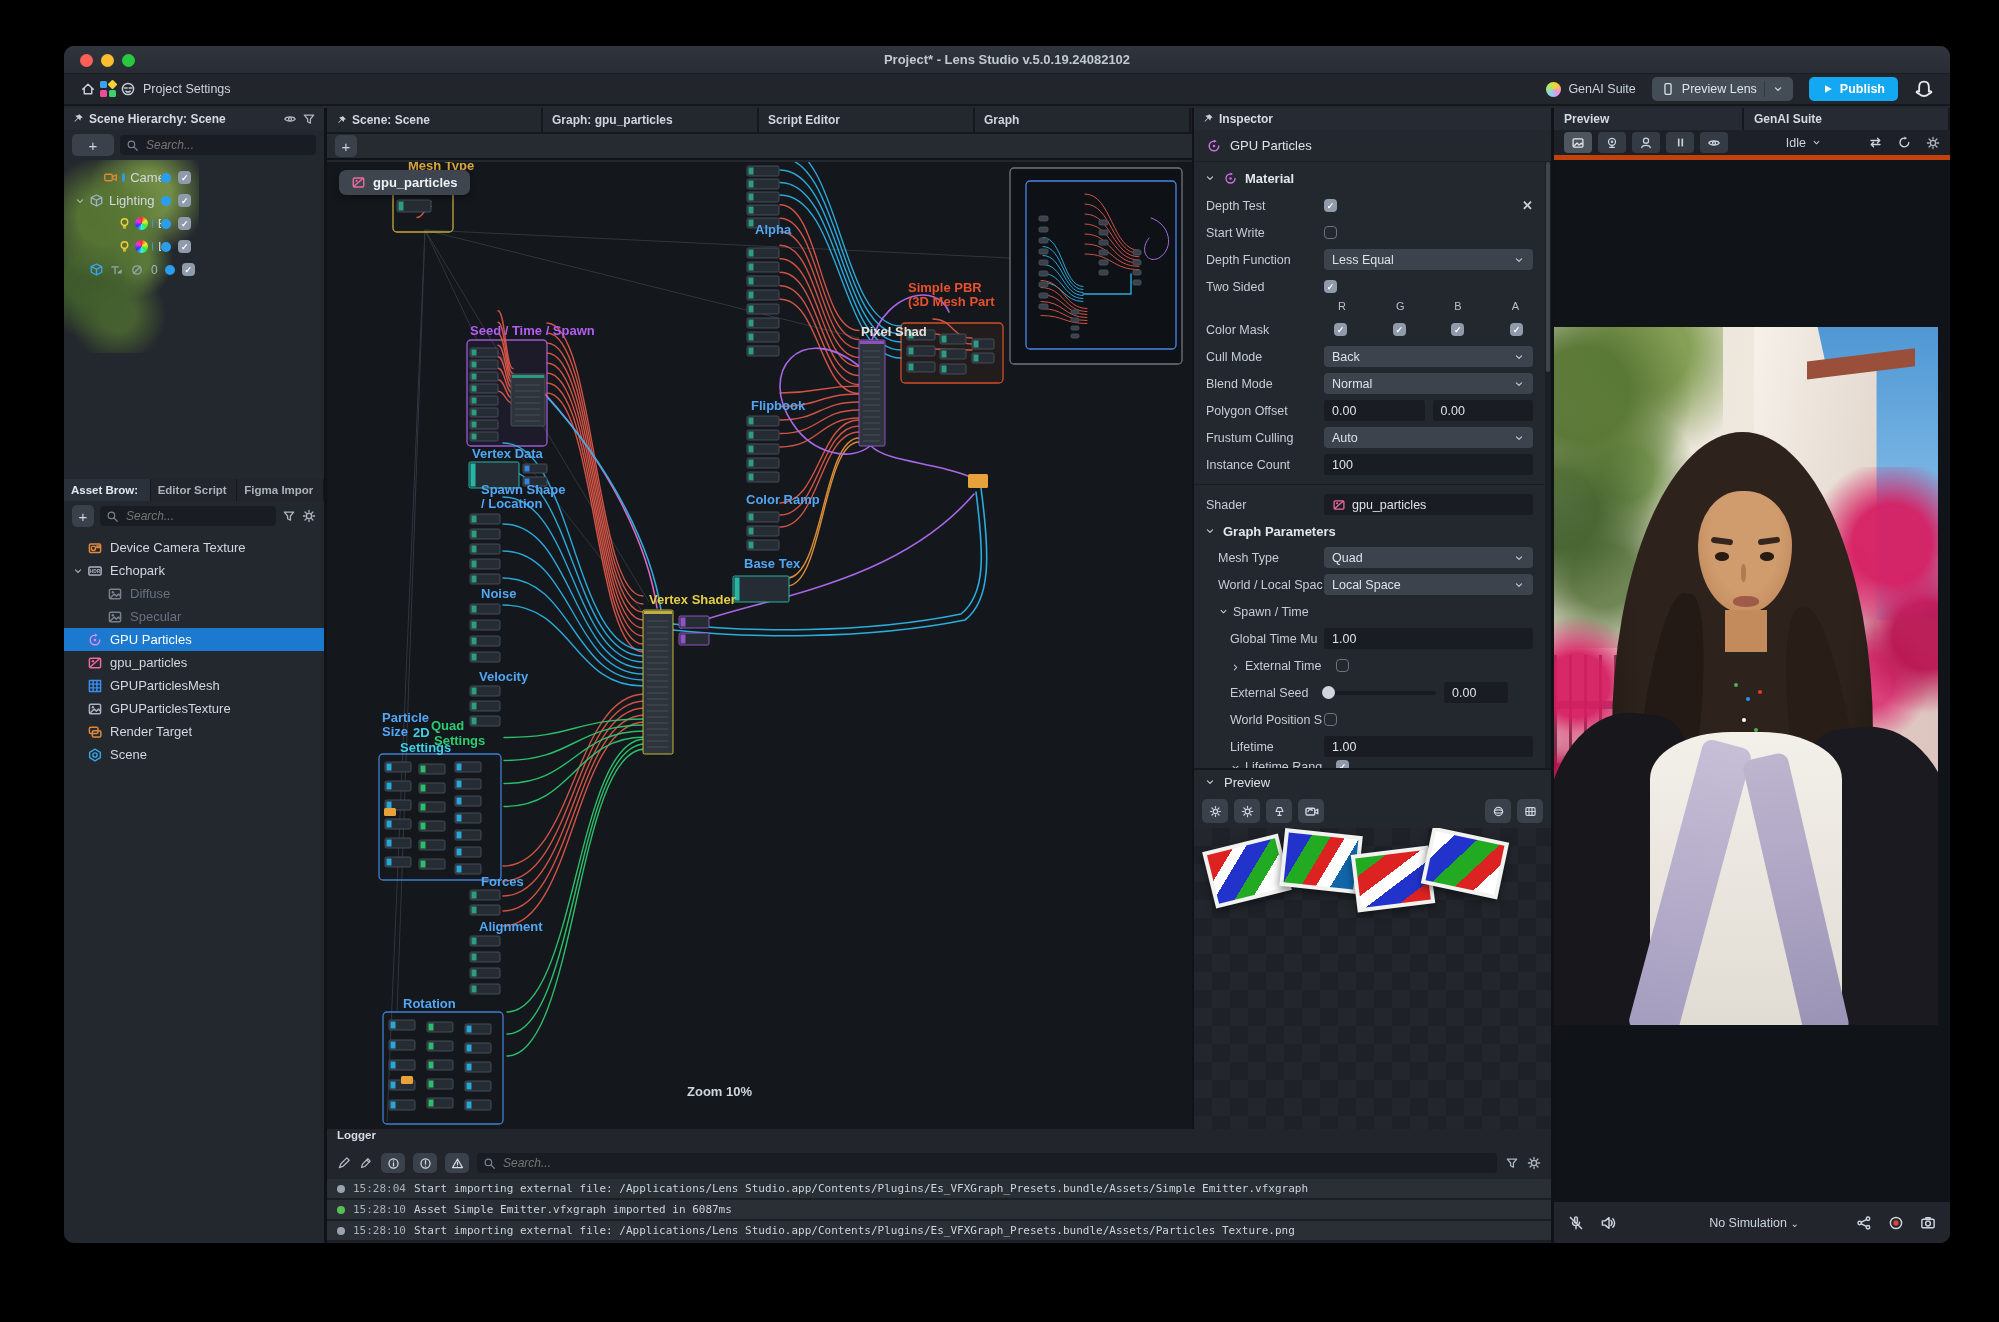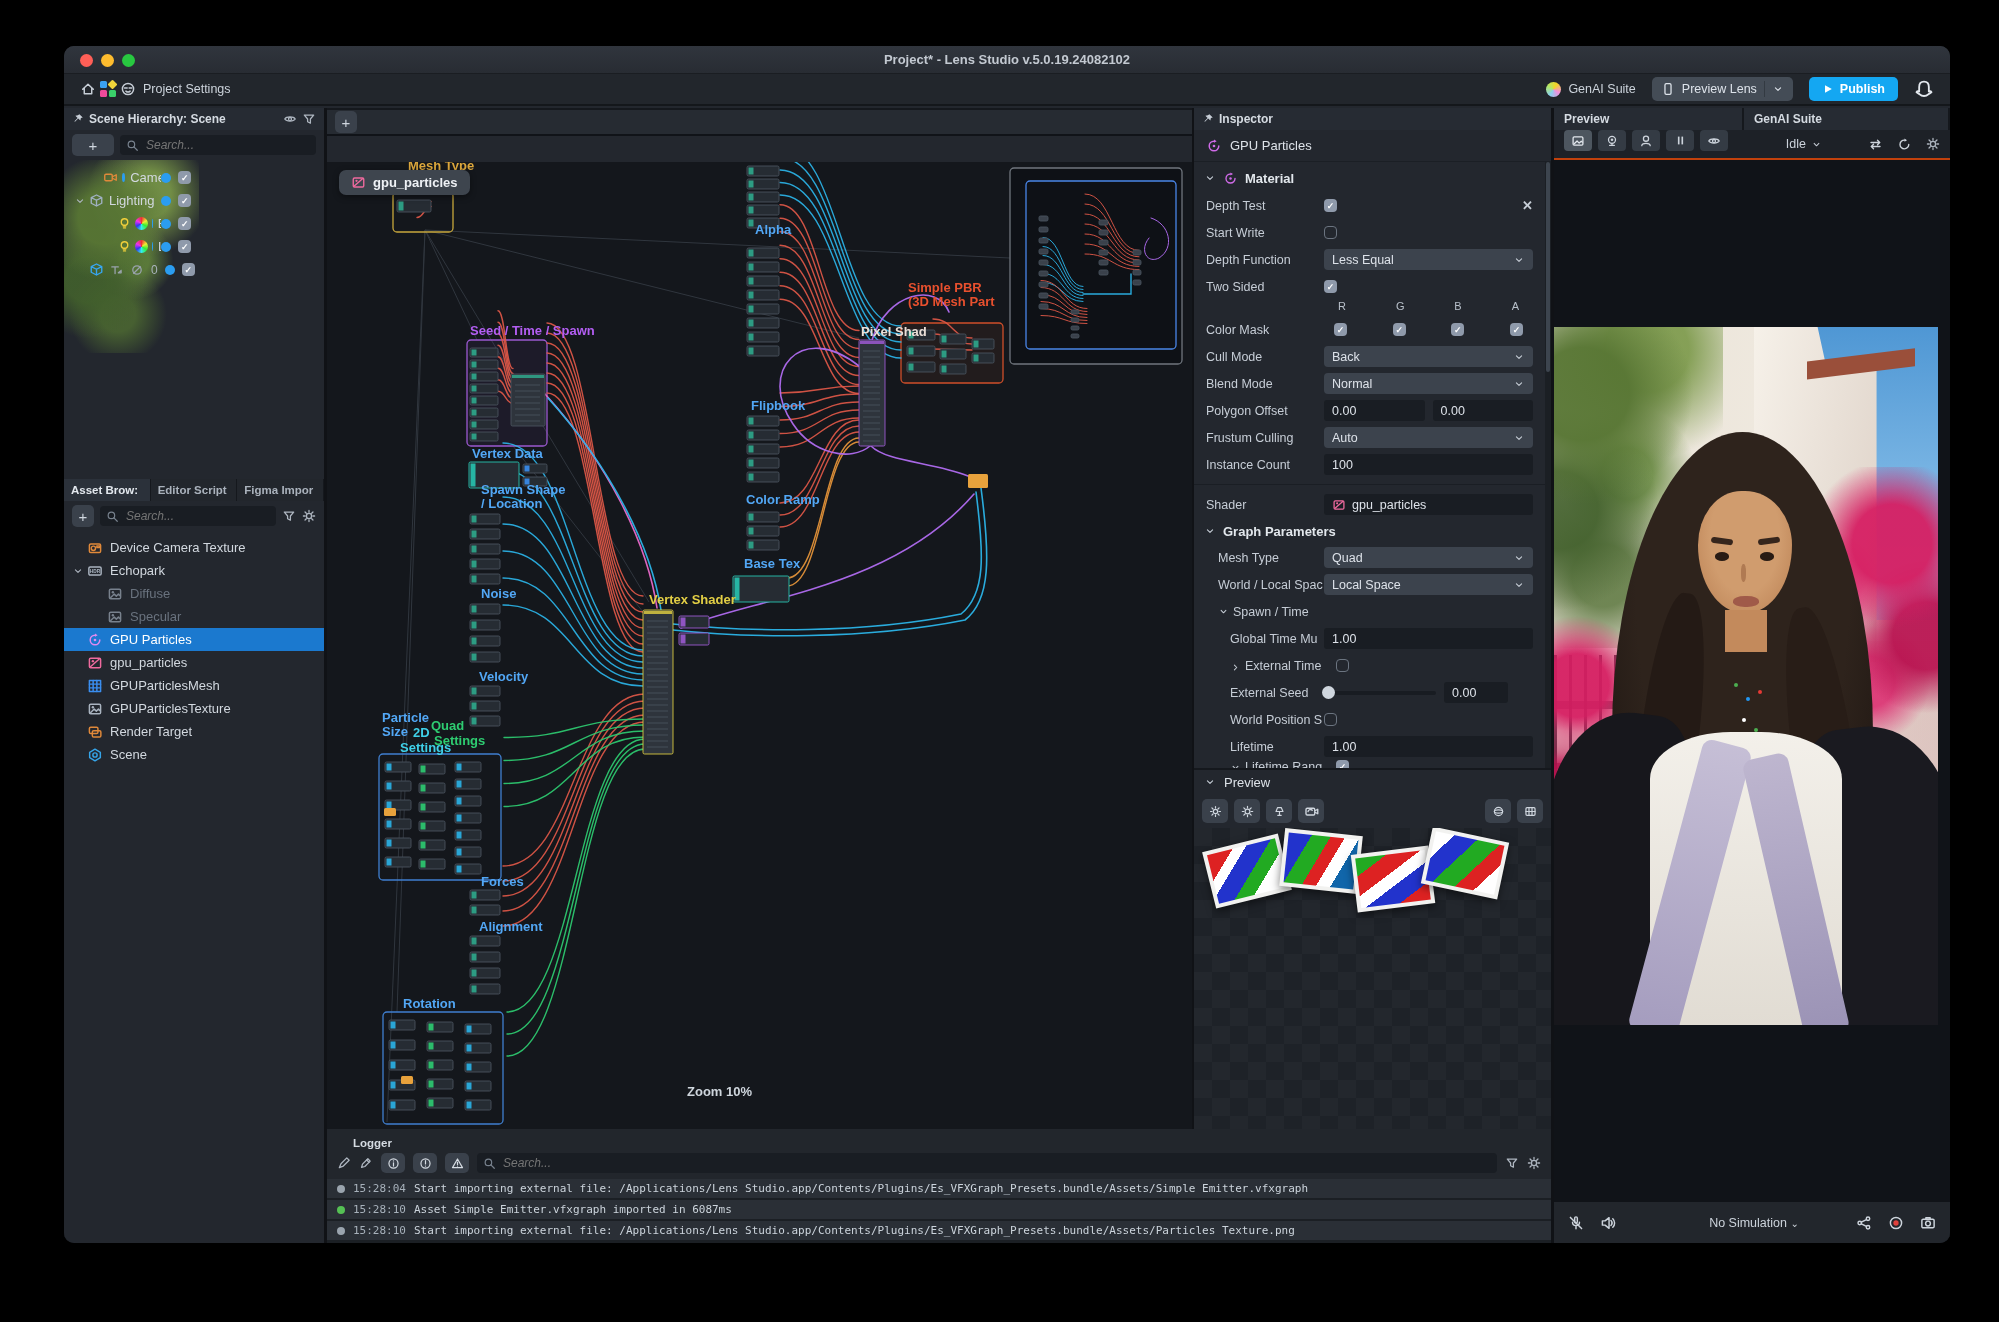--- a/index.html
+++ b/index.html
@@ -76,33 +76,33 @@
 .slinput{width:64px;height:21px;background:#191d23;border-radius:3px;display:flex;align-items:center;padding:0 8px;color:#dde2e9;font-size:12.5px}
 .psec{position:absolute;left:0;right:0;bottom:0;height:361px;background:#23272e;border-top:2px solid #15181d}
 .psec-head{height:24px;display:flex;align-items:center;gap:8px;padding:0 10px;font-size:13px;color:#dde2e8}
 .psec-bar{height:34px;display:flex;align-items:center;gap:6px;padding:0 8px;background:#23272e}
 .tbtn{width:26px;height:24px;border-radius:5px;background:#3a414b;display:flex;align-items:center;justify-content:center;color:#cfd6de}
 .psec-canvas{position:absolute;left:0;right:0;top:58px;bottom:0;background:#23272d;background-image:linear-gradient(45deg,#1e2228 25%,transparent 25%,transparent 75%,#1e2228 75%),linear-gradient(45deg,#1e2228 25%,transparent 25%,transparent 75%,#1e2228 75%);background-size:36px 36px;background-position:0 0,18px 18px;overflow:hidden}
 .thumb{position:absolute;width:78px;height:58px;background:#f2f2f0;padding:4px;box-shadow:0 3px 8px rgba(0,0,0,.5)}
 .thumb .inner{width:100%;height:100%}
 .iscrollbar{position:absolute;right:0;top:54px;width:6px;bottom:361px;background:#1b1f24}
 .iscrollbar .thumbv{position:absolute;top:0;left:1px;width:4px;height:210px;border-radius:2px;background:#3d454f}
-.lg-head{height:20px;display:flex;align-items:flex-end;padding:0 26px;font-size:11.5px;font-weight:bold;color:#d5dbe2}
+.lg-head{height:20px;display:flex;align-items:flex-start;padding:0 10px;font-size:11.5px;font-weight:bold;color:#d5dbe2}
 .lg-bar{height:28px;display:flex;align-items:center;gap:8px;padding:0 10px}
 .lg-toggle{width:24px;height:20px;border-radius:5px;background:#3a414b;display:flex;align-items:center;justify-content:center;color:#d6dce3}
 .lg-search{position:relative;margin-left:auto;width:390px;display:flex;align-items:center}
 .lg-rows{position:absolute;left:0;right:0;top:50px;bottom:0;background:#1b1f24;display:flex;flex-direction:column;gap:2px}
 .lg-row{height:19px;background:#2a2f36;display:flex;align-items:center;gap:8px;padding:0 10px;font-family:"DejaVu Sans Mono",monospace;font-size:11px;color:#ccd4dc;white-space:nowrap;overflow:hidden}
 .lg-dot{width:8px;height:8px;border-radius:50%;flex:0 0 auto}
 .lg-time{color:#a7b1bb}
 .rtabs{display:flex;height:22px;background:#1d2127}
 .rtab{display:flex;align-items:center;padding:0 10px;font-size:12px;font-weight:bold;color:#d5dbe2;background:#262b33;border-right:2px solid #15181d}
 .rtab:first-child{width:190px}
 .rtab:last-child{flex:1}
-.rbar{height:30px;background:#1d2127;border-bottom:2px solid #c2410c;display:flex;gap:6px;padding:0 10px}
+.rbar{height:30px;background:#1d2127;border-bottom:5px solid #c2410c;display:flex;align-items:center;gap:6px;padding:0 10px}
 .rbtn{width:28px;height:21px;border-radius:4px;background:#343b44;display:flex;align-items:center;justify-content:center;color:#cdd4dc}
 .rbtn.on{background:#4d565f}
 .rbar .mid{margin-left:auto;display:flex;align-items:center;gap:5px;font-size:12.5px;color:#ccd3db}
 .rbar .endicons{margin-left:40px;display:flex;align-items:center;gap:14px;color:#cdd4dc}
 .rview{position:absolute;left:0;right:0;top:52px;bottom:43px;background:#101318;overflow:hidden}
 .rbottom{position:absolute;left:0;right:0;bottom:0;height:43px;background:#22262c;border-top:1px solid #101318;display:flex;align-items:center;padding:0 14px;color:#cdd4dc}
 .rbottom .simsel{position:absolute;left:4px;right:0;text-align:center;font-size:12.5px;color:#ccd3db}
 .rbottom .leftic{display:flex;gap:16px;z-index:1}
 .rbottom .rightic{margin-left:auto;display:flex;gap:16px;z-index:1}
 .cam{position:absolute;left:0;top:167px;width:384px;height:698px;overflow:hidden;background:linear-gradient(100deg,#e9e2d7 0%,#f0eae0 55%,#e0d4ce 100%)}
@@ -487,20 +487,37 @@
                 <path d="M6 1.6 10 4v4L6 10.4 2 8V4Z"></path>
                 <circle cx="6" cy="6" r="1.6"></circle>
               </svg>
             </span>
             <span class="lbl">Scene</span>
           </div>
         </div>
     </section>
 
     <section class="panel" id="center">
+      <div class="gtabs" id="graph-tabs">
+          <div class="gtab">
+            <svg class="ic" width="11" height="11" viewBox="0 0 12 12" fill="none" stroke="#c6cdd6" stroke-width="1.1" stroke-linecap="round" stroke-linejoin="round" style="color:#c6cdd6">
+              <path d="M7.4 1.2 10.8 4.6 8.9 5.1 8.4 7.6 6.2 5.4 3 8.8 2.4 8.2 5.6 5 3.4 2.8 5.9 2.3Z" fill="currentColor" stroke="none"></path>
+            </svg>
+            <span>Scene: Scene</span>
+          </div>
+          <div class="gtab">
+            <span>Graph: gpu_particles</span>
+          </div>
+          <div class="gtab">
+            <span>Script Editor</span>
+          </div>
+          <div class="gtab">
+            <span>Graph</span>
+          </div>
+        </div>
       <div class="gbar">
         <span class="plusbtn small">+</span>
       </div>
       <div class="gcanvas">
         <svg id="graph-svg" width="865" height="967" viewBox="0 0 865 967">
             <line x1="98" y1="68" x2="150" y2="178" stroke="#30363e" stroke-width="1"></line>
             <line x1="98" y1="68" x2="322" y2="440" stroke="#30363e" stroke-width="1"></line>
             <line x1="98" y1="68" x2="532" y2="176" stroke="#30363e" stroke-width="1"></line>
             <line x1="98" y1="68" x2="683" y2="96" stroke="#30363e" stroke-width="1"></line>
             <line x1="98" y1="68" x2="70" y2="850" stroke="#30363e" stroke-width="1"></line>

